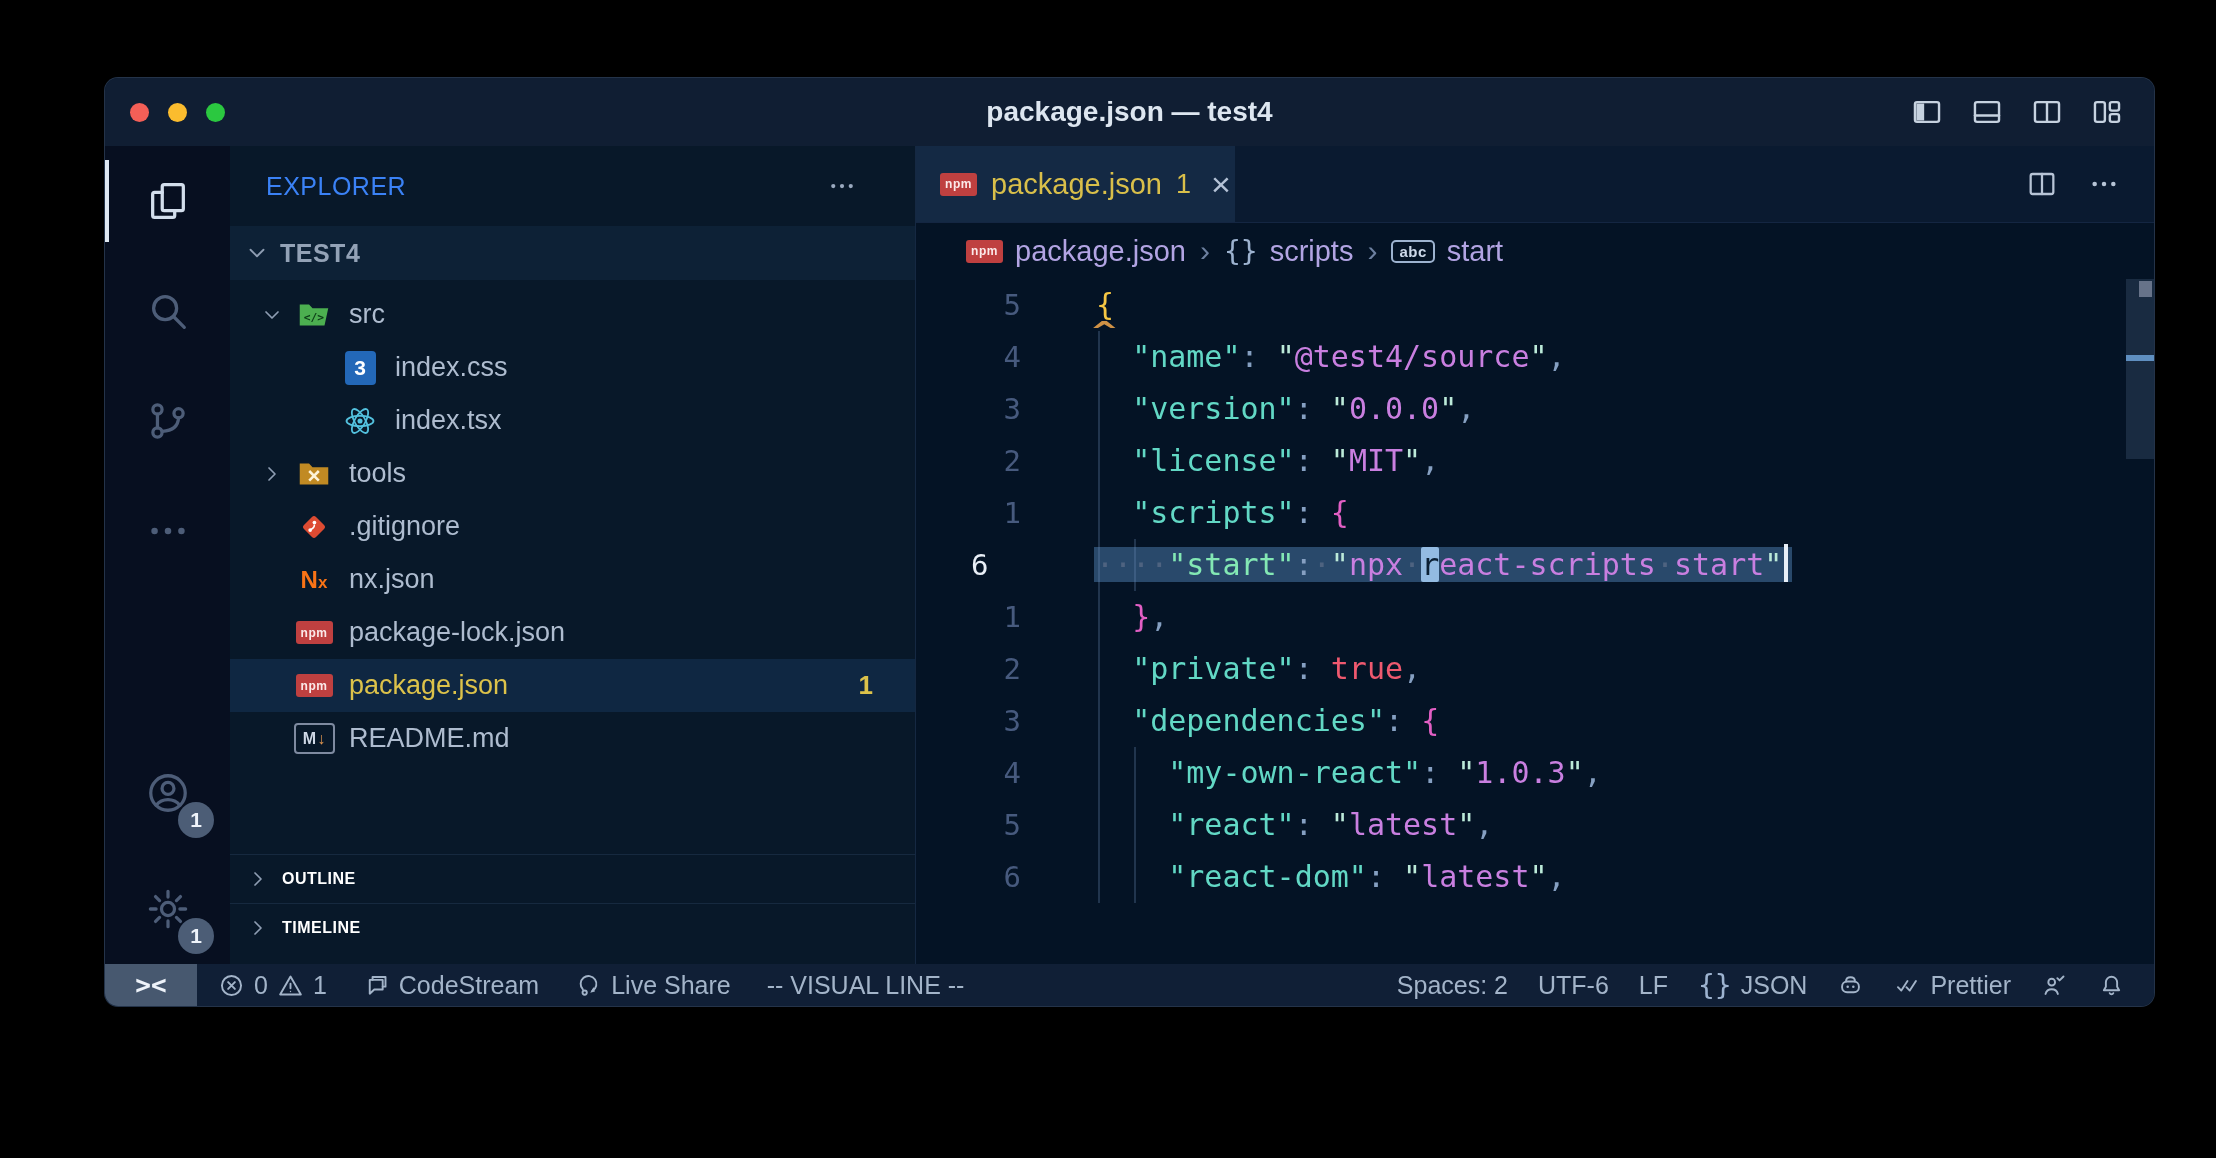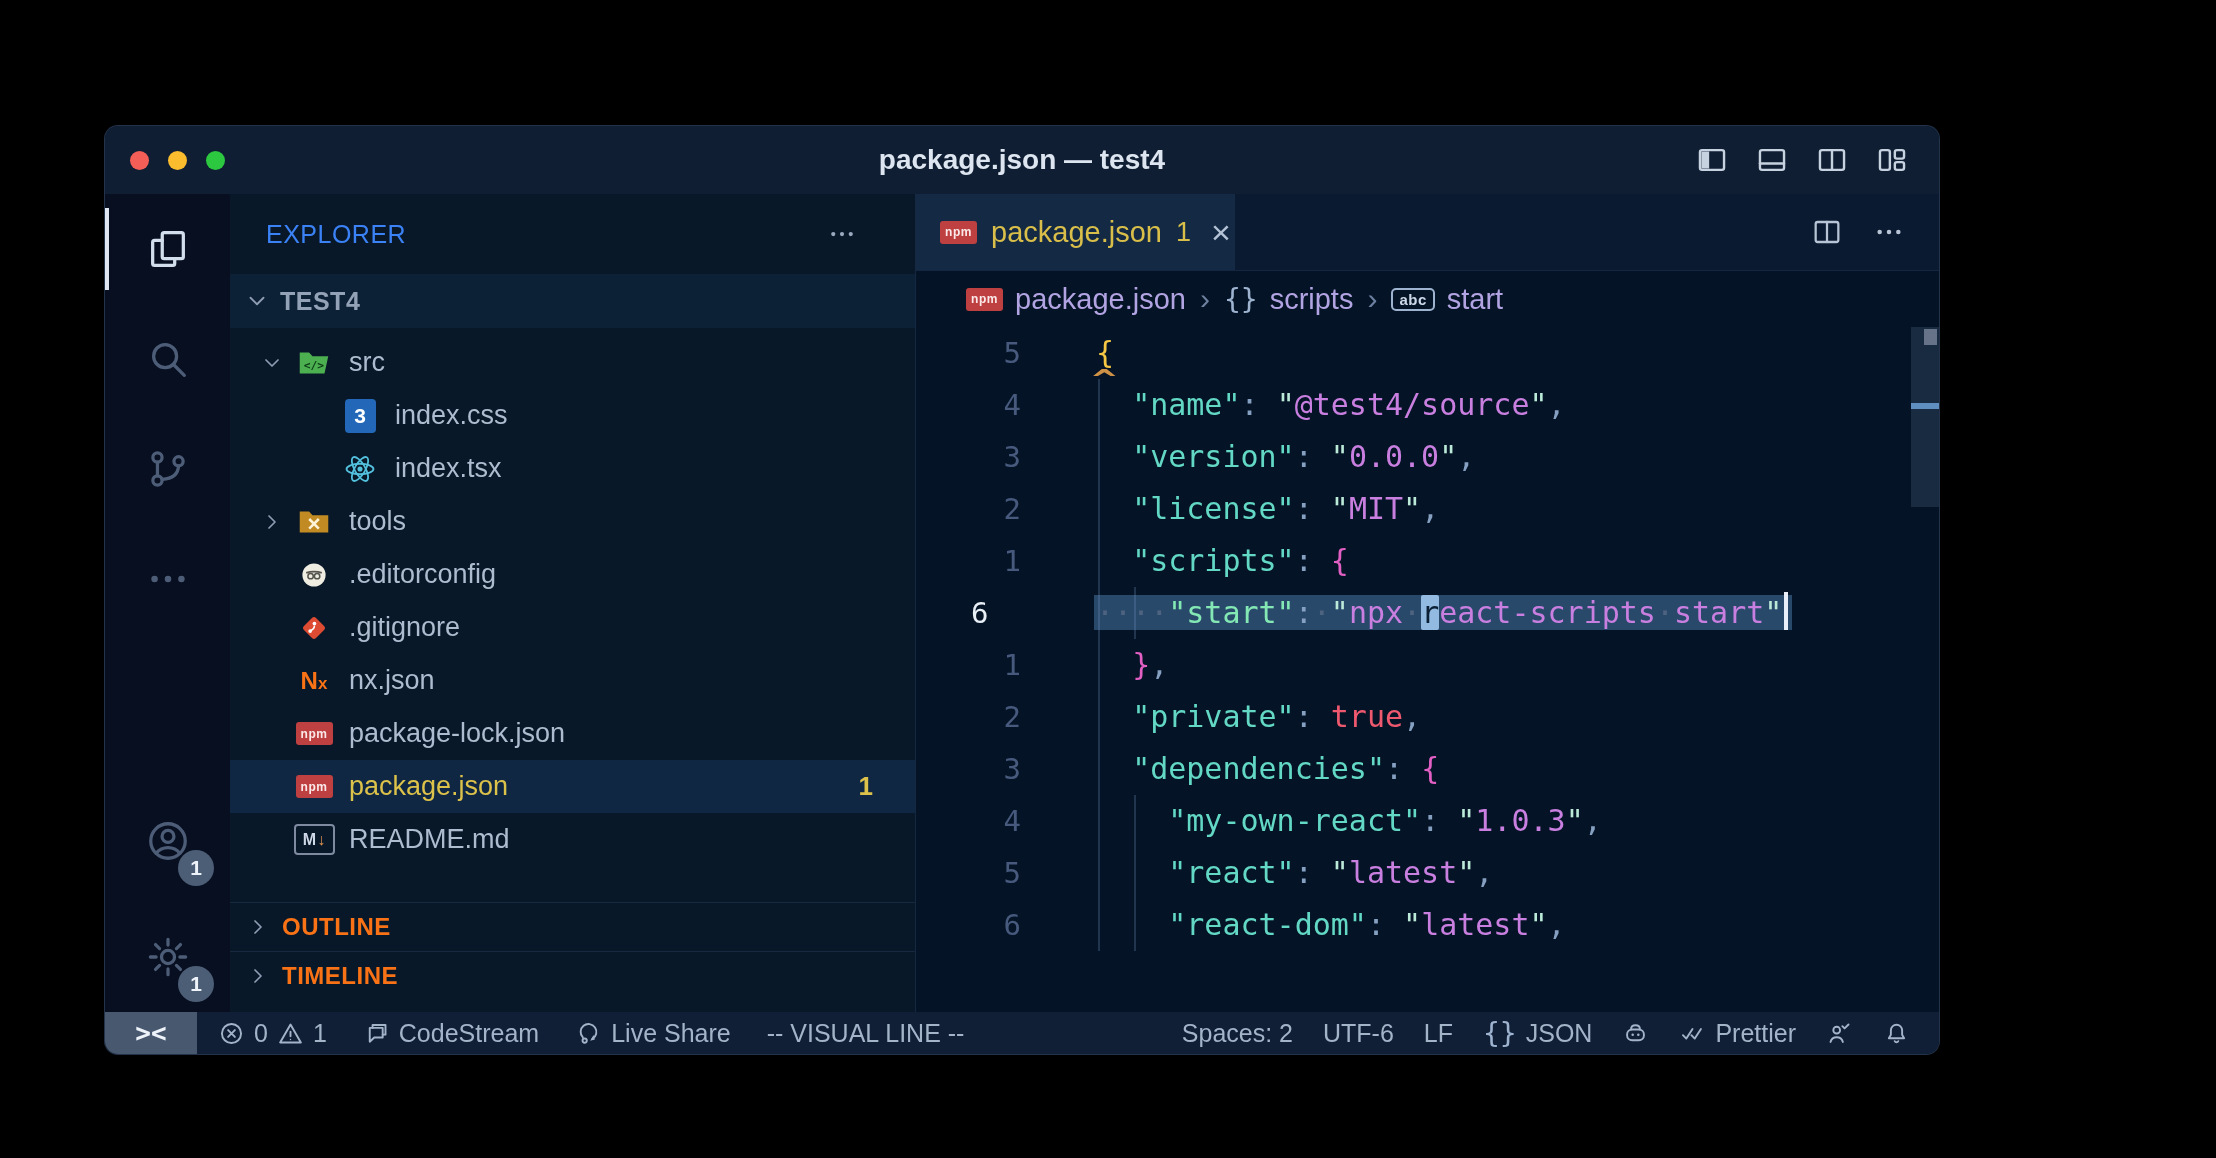--- a/index.html
+++ b/index.html
@@ -1,20 +1,20 @@
 <!DOCTYPE html>
 <html><head>
 <meta charset="utf-8">
 <style>
   html,body{margin:0;padding:0;background:#000;}
   body{width:2216px;height:1158px;position:relative;overflow:hidden;
        font-family:"Liberation Sans",sans-serif;-webkit-font-smoothing:antialiased;}
-  .window{position:absolute;left:105px;top:78px;width:1834px;height:928px;
+  .window{position:absolute;left:105px;top:78px;width:2049px;height:928px;
           border-radius:13px;overflow:hidden;background:#0a1a2e;
-          box-shadow:0 0 0 1px #243349;display:flex;flex-direction:column;margin-top:48px;}
+          box-shadow:0 0 0 1px #243349;display:flex;flex-direction:column;}
   
   .titlebar{height:68px;background:#101e33;flex:0 0 auto;display:flex;align-items:center;position:relative;}
   .traffic{display:flex;gap:19px;margin-left:25px;}
   .tl{width:19px;height:19px;border-radius:50%;}
   .tl.red{background:#f35f57;}.tl.yellow{background:#fbbc2e;}.tl.green{background:#2bc840;}
   .win-title{position:absolute;left:0;right:0;text-align:center;color:#dde6f0;font-size:28px;font-weight:600;}
   .tb-icons{margin-left:auto;display:flex;gap:26px;margin-right:30px;z-index:2;}
   .tb-icons .icon{color:#c6d2e0;cursor:pointer;}
   
   .main{flex:1 1 auto;display:flex;min-height:0;}
@@ -41,21 +41,21 @@
   .tree-row .chev{width:44px;display:flex;justify-content:center;color:#8e9db2;flex:0 0 auto;}
   .tree-row .fic{width:40px;display:flex;justify-content:center;align-items:center;flex:0 0 auto;margin-right:15px;}
   .tree-row .flabel{color:#aebccf;font-size:27px;white-space:nowrap;}
   .tree-row.depth1{padding-left:66px;}
   .tree-row.selected{background:#0f2742;}
   .tree-row.modified .flabel{color:#dcc24a;}
   .tree-badge{margin-left:auto;margin-right:42px;color:#dcc24a;font-size:26px;font-weight:700;}
   .sb-sections{flex:0 0 auto;margin-top:auto;padding-bottom:12px;}
   .sec-row{height:48px;border-top:1px solid #16293f;display:flex;align-items:center;gap:12px;padding-left:16px;cursor:pointer;}
   .sec-row .icon{color:#8e9db2;}
-  .sec-label{color:#f97316;font-size:24px;font-weight:700;letter-spacing:.5px;}
+  .sec-label{color:#ffffff;font-size:16px;font-weight:700;letter-spacing:.5px;}
   
   .editor{flex:1 1 auto;display:flex;flex-direction:column;background:#041325;min-width:0;}
   .tabbar{height:76px;background:#0a1a30;display:flex;align-items:stretch;flex:0 0 auto;border-bottom:1px solid #142642;}
   .tab{width:275px;background:#142944;display:flex;align-items:center;gap:14px;padding:0 20px 0 24px;cursor:pointer;}
   .tab-label{color:#d9bf4a;font-size:29px;}
   .tab-badge{color:#d9bf4a;font-size:27px;}
   .tab-close{color:#b4c2d6;font-size:34px;line-height:1;margin-left:6px;cursor:pointer;}
   .tab-actions{margin-left:auto;display:flex;align-items:center;gap:30px;padding-right:34px;color:#b7c4d6;}
   .breadcrumbs{height:56px;display:flex;align-items:center;gap:14px;padding-left:50px;flex:0 0 auto;font-size:29px;color:#b2a4e3;}
   .bc-item{display:flex;align-items:center;gap:12px;cursor:pointer;}
@@ -286,34 +286,20 @@
                 </svg>
               </span>
             </span>
             <span class="flabel">tools</span>
           </div>
           <div class="tree-row depth0">
             <span class="chev icon"></span>
             <span class="fic">
               <span class="icon">
                 <svg width="34" height="34" viewBox="0 0 24 24">
-                  <circle cx="12" cy="12" r="8.2" fill="#efece2"></circle>
-                  <path d="M6.5 10.5c3-1.2 8-1.2 11 0" stroke="#55544e" stroke-width="1.2" fill="none"></path>
-                  <circle cx="9.6" cy="12.8" r="1.9" fill="none" stroke="#55544e" stroke-width="1.1"></circle>
-                  <circle cx="14.2" cy="12.8" r="1.9" fill="none" stroke="#55544e" stroke-width="1.1"></circle>
-                </svg>
-              </span>
-            </span>
-            <span class="flabel">.editorconfig</span>
-          </div>
-          <div class="tree-row depth0">
-            <span class="chev icon"></span>
-            <span class="fic">
-              <span class="icon">
-                <svg width="34" height="34" viewBox="0 0 24 24">
                   <rect x="6" y="6" width="12" height="12" rx="2" transform="rotate(45 12 12)" fill="#dd4b32"></rect>
                   <circle cx="12.3" cy="8.8" r="1.3" fill="#fff"></circle>
                   <circle cx="9.3" cy="14.2" r="1.3" fill="#fff"></circle>
                   <path d="M12.3 10.2c0 2.2-1.2 3-2.6 3.6" stroke="#fff" stroke-width="1.1" fill="none"></path>
                 </svg>
               </span>
             </span>
             <span class="flabel">.gitignore</span>
           </div>
           <div class="tree-row depth0">

